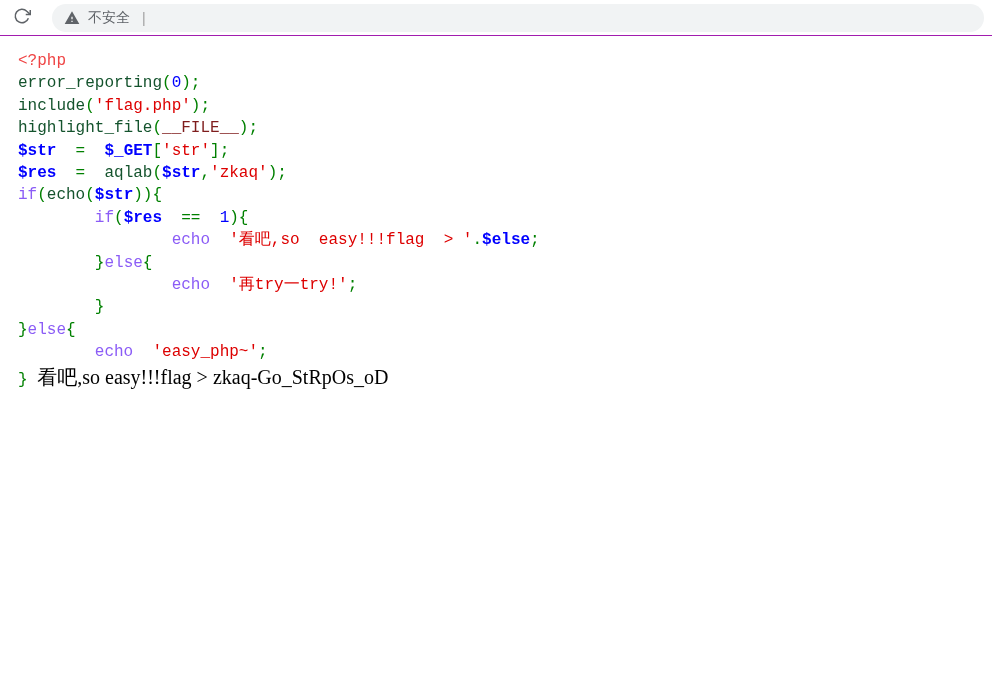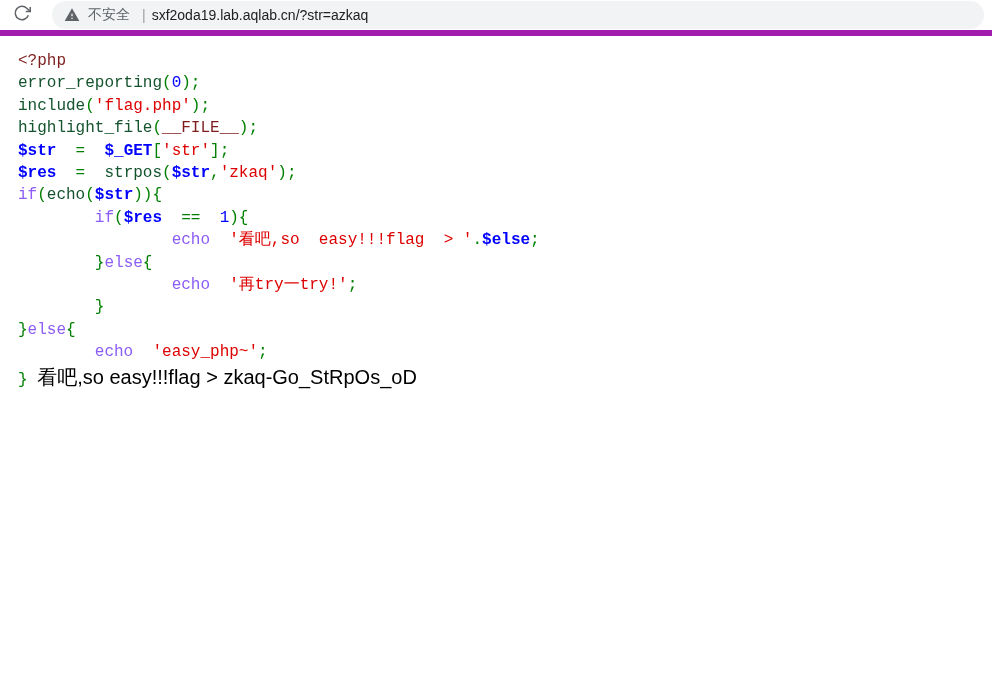--- a/index.html
+++ b/index.html
@@ -12,21 +12,21 @@
       background: #fff;
       width: 992px;
       height: 693px;
       overflow: hidden;
     }
     .browser-bar {
       display: flex;
       align-items: center;
       height: 36px;
       background: #fff;
-      border-bottom: 6px solid #a21caf;
+      border-bottom: 1px solid #a21caf;
       padding: 0 8px;
     }
     .reload-btn {
       width: 28px;
       height: 28px;
       display: flex;
       align-items: center;
       justify-content: center;
       cursor: pointer;
       border-radius: 50%;
@@ -70,35 +70,35 @@
     }
     .content {
       padding: 14px 18px;
     }
     .code-block {
       font-family: 'Courier New', monospace;
       font-size: 16px;
       line-height: 1.4;
       white-space: pre;
     }
-    .php-tag { color: #7f1d1d; margin-top: 35px; }
+    .php-tag { color: #ef4444; margin-top: 35px; }
     .func-name { color: #14532d; }
     .paren { color: #008000; }
     .number { color: #0000ff; }
     .semicolon { color: #008000; }
     .string { color: #dd0000; }
     .keyword { color: #8b5cf6; }
     .constant { color: #7f1d1d; }
     .var { color: #0000ff; font-weight: bold; }
     .op { color: #008000; }
     .bracket { color: #008000; }
     .brace { color: #008000; }
     .dot { color: #008000; }
     .output-line {
-      font-family: Liberation Sans, sans-serif;
+      font-family: Liberation Serif, serif;
       font-size: 20px;
       color: #000;
       display: inline;
     }
     .closing-brace {
       font-family: 'Courier New', monospace;
       font-size: 16px;
       color: #008000;
     }
   </style>
@@ -115,31 +115,30 @@
     </span>
   </div>
   <div class="address-bar">
     <span class="security-icon">
       <svg viewBox="0 0 24 24">
         <path d="M1 21h22L12 2 1 21zm12-3h-2v-2h2v2zm0-4h-2v-4h2v4z"></path>
       </svg>
     </span>
     <span class="security-text">不安全</span>
     <span class="divider">|</span>
-    <span class="url-text">sxf2oda19.lab.aqlab.cn/?str=azkaq</span>
   </div>
 </div>
 
 <div class="content">
   <div class="code-block"><span class="php-tag">&lt;?php</span>
 <span class="func-name">error_reporting</span><span class="paren">(</span><span class="number">0</span><span class="paren">)</span><span class="semicolon">;</span>
 <span class="func-name">include</span><span class="paren">(</span><span class="string">'flag.php'</span><span class="paren">)</span><span class="semicolon">;</span>
 <span class="func-name">highlight_file</span><span class="paren">(</span><span class="constant">__FILE__</span><span class="paren">)</span><span class="semicolon">;</span>
 <span class="var">$str</span>  <span class="op">=</span>  <span class="var">$_GET</span><span class="bracket">[</span><span class="string">'str'</span><span class="bracket">]</span><span class="semicolon">;</span>
-<span class="var">$res</span>  <span class="op">=</span>  <span class="func-name">strpos</span><span class="paren">(</span><span class="var">$str</span><span class="op">,</span><span class="string">'zkaq'</span><span class="paren">)</span><span class="semicolon">;</span>
+<span class="var">$res</span>  <span class="op">=</span>  <span class="func-name">aqlab</span><span class="paren">(</span><span class="var">$str</span><span class="op">,</span><span class="string">'zkaq'</span><span class="paren">)</span><span class="semicolon">;</span>
 <span class="keyword">if</span><span class="paren">(</span><span class="func-name">echo</span><span class="paren">(</span><span class="var">$str</span><span class="paren">))</span><span class="brace">{</span>
         <span class="keyword">if</span><span class="paren">(</span><span class="var">$res</span>  <span class="op">==</span>  <span class="number">1</span><span class="paren">)</span><span class="brace">{</span>
                 <span class="keyword">echo</span>  <span class="string">'看吧,so  easy!!!flag  &gt; '</span><span class="dot">.</span><span class="var">$else</span><span class="semicolon">;</span>
         <span class="brace">}</span><span class="keyword">else</span><span class="brace">{</span>
                 <span class="keyword">echo</span>  <span class="string">'再try一try!'</span><span class="semicolon">;</span>
         <span class="brace">}</span>
 <span class="brace">}</span><span class="keyword">else</span><span class="brace">{</span>
         <span class="keyword">echo</span>  <span class="string">'easy_php~'</span><span class="semicolon">;</span>
 <span class="closing-brace">}</span> <span class="output-line">看吧,so easy!!!flag &gt; zkaq-Go_StRpOs_oD</span></div>
 </div>

